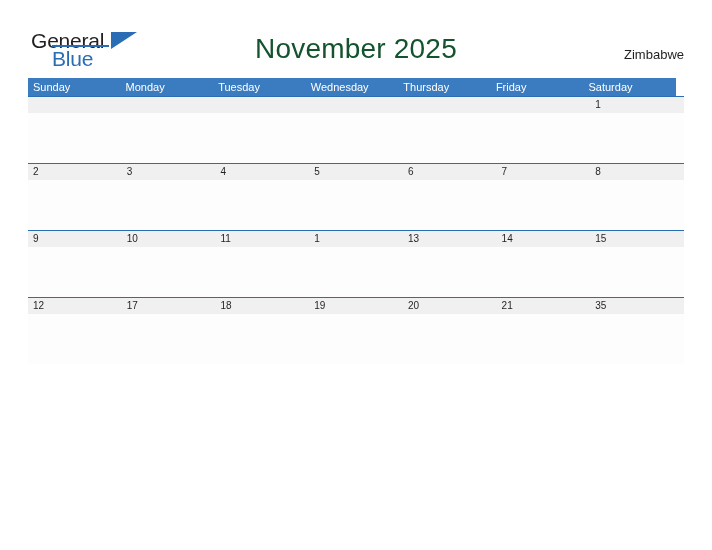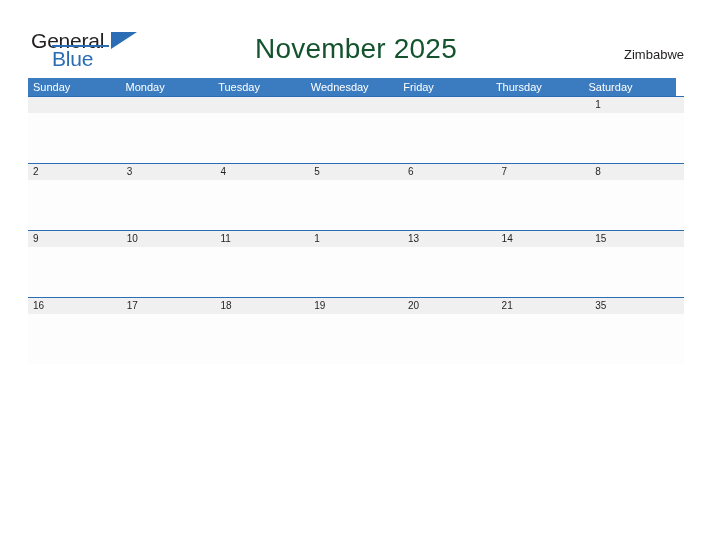--- a/index.html
+++ b/index.html
@@ -180,22 +180,22 @@
 
   </div>
 
   <div class="calendar">
 
     <div class="weekday-row">
       <div class="weekday-cell">Sunday</div>
       <div class="weekday-cell">Monday</div>
       <div class="weekday-cell">Tuesday</div>
       <div class="weekday-cell">Wednesday</div>
+      <div class="weekday-cell">Thursday</div>
       <div class="weekday-cell">Friday</div>
-      <div class="weekday-cell">Thursday</div>
       <div class="weekday-cell">Saturday</div>
     </div>
 
     <div class="week-row">
       <div class="date-band">
         <div class="date-cell"></div>
         <div class="date-cell"></div>
         <div class="date-cell"></div>
         <div class="date-cell"></div>
         <div class="date-cell"></div>
@@ -250,21 +250,21 @@
         <div class="event-cell"></div>
         <div class="event-cell"></div>
         <div class="event-cell"></div>
         <div class="event-cell"></div>
         <div class="event-cell"></div>
       </div>
     </div>
 
     <div class="week-row">
       <div class="date-band">
-        <div class="date-cell">16</div>
+        <div class="date-cell">12</div>
         <div class="date-cell">17</div>
         <div class="date-cell">18</div>
         <div class="date-cell">19</div>
         <div class="date-cell">20</div>
         <div class="date-cell">21</div>
         <div class="date-cell">35</div>
       </div>
       <div class="event-band">
         <div class="event-cell"></div>
         <div class="event-cell"></div>

